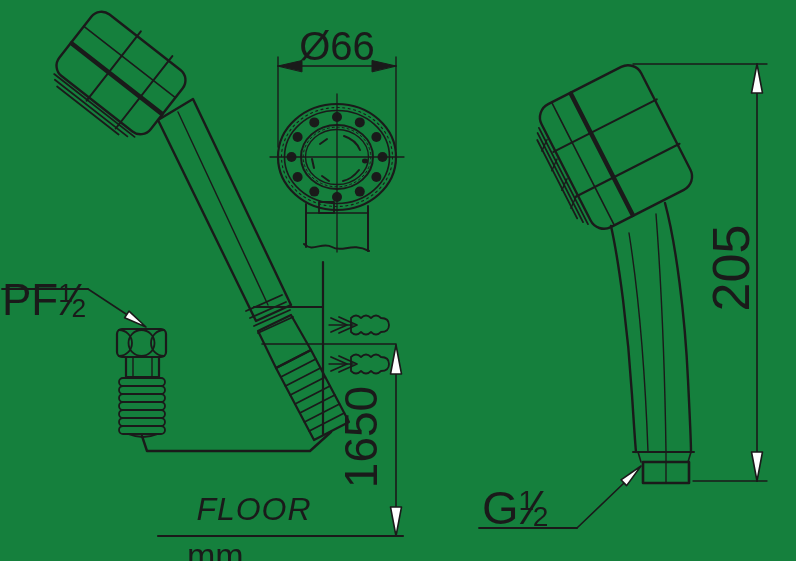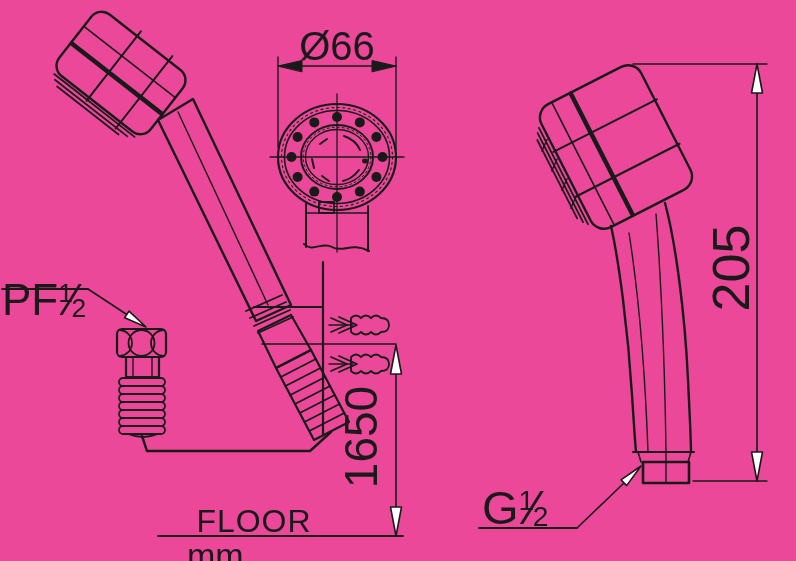--- a/index.html
+++ b/index.html
@@ -1,23 +1,23 @@
 <!DOCTYPE html>
 <html><head>
 <meta charset="utf-8">
 <style>
   html,body{margin:0;padding:0;background:#ffffff;}
-  .canvas{position:relative;width:796px;height:561px;background:#ec4899;overflow:hidden;
+  .canvas{position:relative;width:796px;height:561px;background:#15803d;overflow:hidden;
           font-family:"Liberation Sans", sans-serif;color:#1a1a1a;}
   svg{position:absolute;left:0;top:0;}
   .lbl{position:absolute;white-space:nowrap;color:#1a1a1a;line-height:1;}
   .lbl-dia{left:337px;top:26px;transform:translateX(-50%);font-size:40px;}
   .lbl-205{left:731px;top:268px;transform:translate(-50%,-50%) rotate(-90deg);font-size:52px;}
   .lbl-1650{left:361px;top:437px;transform:translate(-50%,-50%) rotate(-90deg);font-size:46px;}
-  .lbl-floor{left:254px;top:505px;transform:translateX(-50%);font-size:32px;letter-spacing:1px;}
+  .lbl-floor{left:254px;top:493px;transform:translateX(-50%);font-size:32px;letter-spacing:1px;font-style:italic;}
   .lbl-units{left:220px;top:538px;transform:translateX(-50%);font-size:34px;}
   .lbl-pf{left:2px;top:246px;font-size:44px;margin-top:32px;}
   .lbl-g{left:482px;top:484px;font-size:47px;text-align:center;}
   .frac-num{font-size:0.60em;vertical-align:0.50em;}
   .frac-slash{font-size:1.02em;margin:0 -0.10em;}
   .frac-den{font-size:0.60em;vertical-align:-0.08em;}
 </style>
 </head>
 <body>
 

